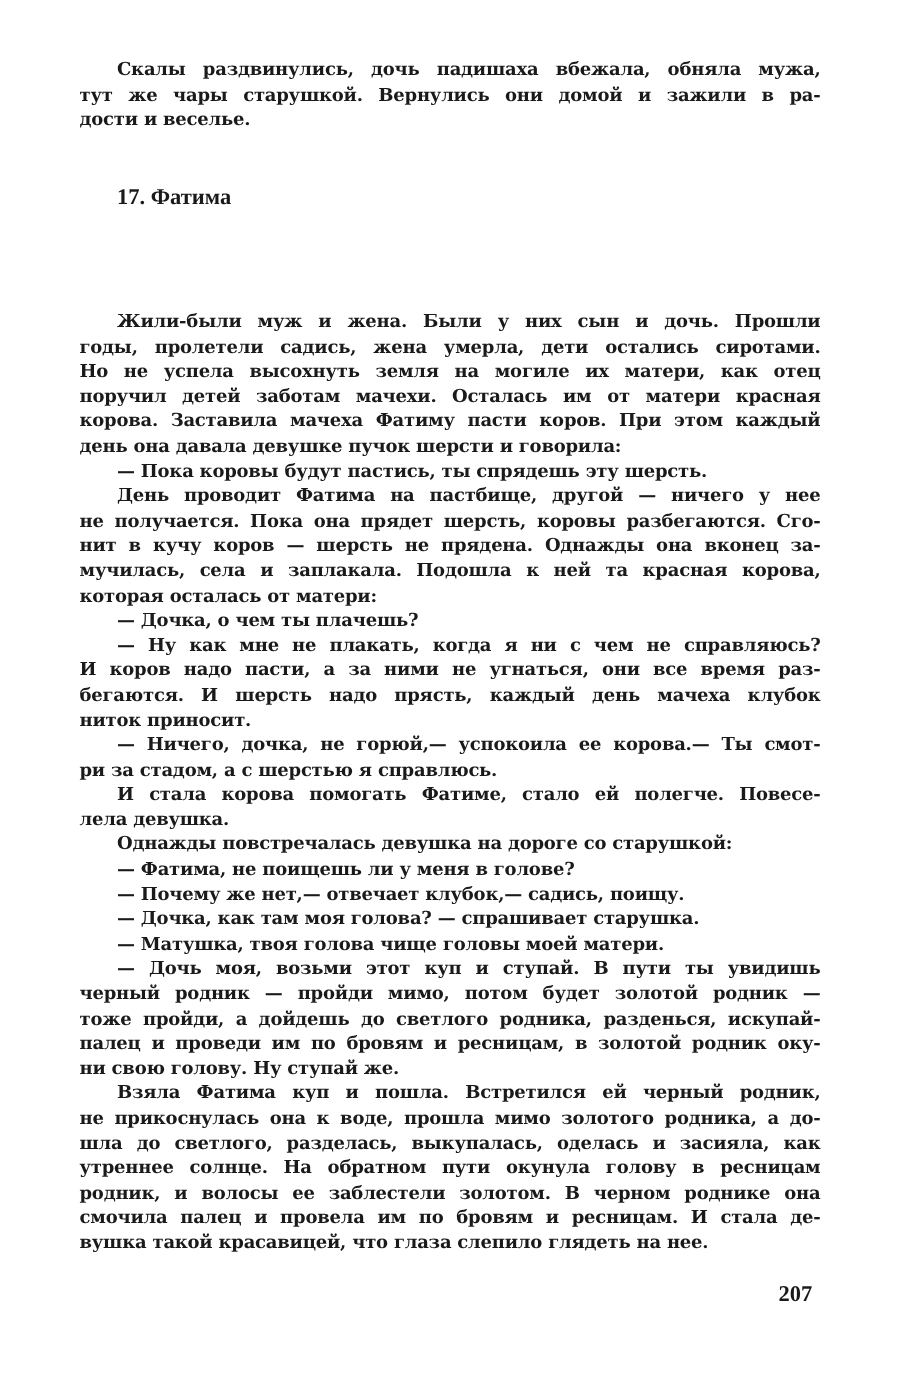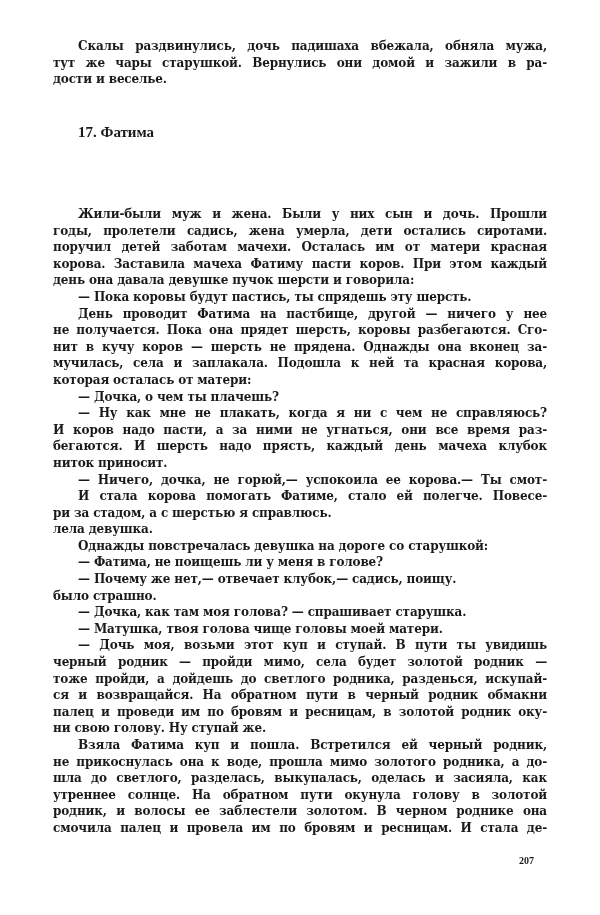--- a/index.html
+++ b/index.html
@@ -13,71 +13,71 @@
       text-align: justify; text-align-last: justify; letter-spacing: -0.15px; font-weight: bold;
     }
     .line.last { text-align-last: left; }
     .line.indent { padding-left: 25px; }
     .heading {
       font-family: "Liberation Serif", serif; font-weight: bold; font-size: 15px;
       position: absolute; left: 25px; top: 86px;
     }
     .block2 { position: absolute; left: 0; top: 120px; width: 494px; margin-top: 48px; }
     .pagenum {
-      position: absolute; left: 519px; top: 855px; font-size: 10px; font-weight: bold;
+      position: absolute; left: 519px; top: 855px; font-size: 15px; font-weight: bold;
       font-family: "Liberation Serif", serif;
     }
   </style>
 </head>
 <body>
 
 <div class="page">
   <div>
     <div class="line indent">Скалы раздвинулись, дочь падишаха вбежала, обняла мужа,</div>
     <div class="line">тут же чары старушкой. Вернулись они домой и зажили в ра-</div>
     <div class="line last">дости и веселье.</div>
   </div>
 
   <div class="heading">17. Фатима</div>
 
   <div class="block2">
     <div class="line indent">Жили-были муж и жена. Были у них сын и дочь. Прошли</div>
     <div class="line">годы, пролетели садись, жена умерла, дети остались сиротами.</div>
+    <div class="line">Но не успела высохнуть земля на могиле их матери, как отец</div>
     <div class="line">поручил детей заботам мачехи. Осталась им от матери красная</div>
     <div class="line">корова. Заставила мачеха Фатиму пасти коров. При этом каждый</div>
     <div class="line last">день она давала девушке пучок шерсти и говорила:</div>
     <div class="line indent last">— Пока коровы будут пастись, ты спрядешь эту шерсть.</div>
     <div class="line indent">День проводит Фатима на пастбище, другой — ничего у нее</div>
     <div class="line">не получается. Пока она прядет шерсть, коровы разбегаются. Сго-</div>
     <div class="line">нит в кучу коров — шерсть не прядена. Однажды она вконец за-</div>
     <div class="line">мучилась, села и заплакала. Подошла к ней та красная корова,</div>
     <div class="line last">которая осталась от матери:</div>
     <div class="line indent last">— Дочка, о чем ты плачешь?</div>
     <div class="line indent">— Ну как мне не плакать, когда я ни с чем не справляюсь?</div>
     <div class="line">И коров надо пасти, а за ними не угнаться, они все время раз-</div>
     <div class="line">бегаются. И шерсть надо прясть, каждый день мачеха клубок</div>
     <div class="line last">ниток приносит.</div>
     <div class="line indent">— Ничего, дочка, не горюй,— успокоила ее корова.— Ты смот-</div>
+    <div class="line last">ри за стадом, а с шерстью я справлюсь.</div>
     <div class="line indent">И стала корова помогать Фатиме, стало ей полегче. Повесе-</div>
-    <div class="line last">ри за стадом, а с шерстью я справлюсь.</div>
     <div class="line last">лела девушка.</div>
     <div class="line indent last">Однажды повстречалась девушка на дороге со старушкой:</div>
     <div class="line indent last">— Фатима, не поищешь ли у меня в голове?</div>
     <div class="line indent last">— Почему же нет,— отвечает клубок,— садись, поищу.</div>
-    <div class="line last">было страшно.</div>
     <div class="line indent last">— Дочка, как там моя голова? — спрашивает старушка.</div>
     <div class="line indent last">— Матушка, твоя голова чище головы моей матери.</div>
     <div class="line indent">— Дочь моя, возьми этот куп и ступай. В пути ты увидишь</div>
-    <div class="line">черный родник — пройди мимо, села будет золотой родник —</div>
+    <div class="line">черный родник — пройди мимо, потом будет золотой родник —</div>
     <div class="line">тоже пройди, а дойдешь до светлого родника, разденься, искупай-</div>
-    <div class="line">ся и возвращайся. На обратном пути в черный родник обмакни</div>
     <div class="line">палец и проведи им по бровям и ресницам, в золотой родник оку-</div>
     <div class="line last">ни свою голову. Ну ступай же.</div>
     <div class="line indent">Взяла Фатима куп и пошла. Встретился ей черный родник,</div>
     <div class="line">не прикоснулась она к воде, прошла мимо золотого родника, а до-</div>
     <div class="line">шла до светлого, разделась, выкупалась, оделась и засияла, как</div>
-    <div class="line">утреннее солнце. На обратном пути окунула голову в золотой</div>
+    <div class="line">утреннее солнце. На обратном пути окунула голову в ресницам</div>
     <div class="line">родник, и волосы ее заблестели золотом. В черном роднике она</div>
     <div class="line">смочила палец и провела им по бровям и ресницам. И стала де-</div>
+    <div class="line last">вушка такой красавицей, что глаза слепило глядеть на нее.</div>
   </div>
 </div>
 
 <div class="pagenum">207</div>
 
 </body></html>

